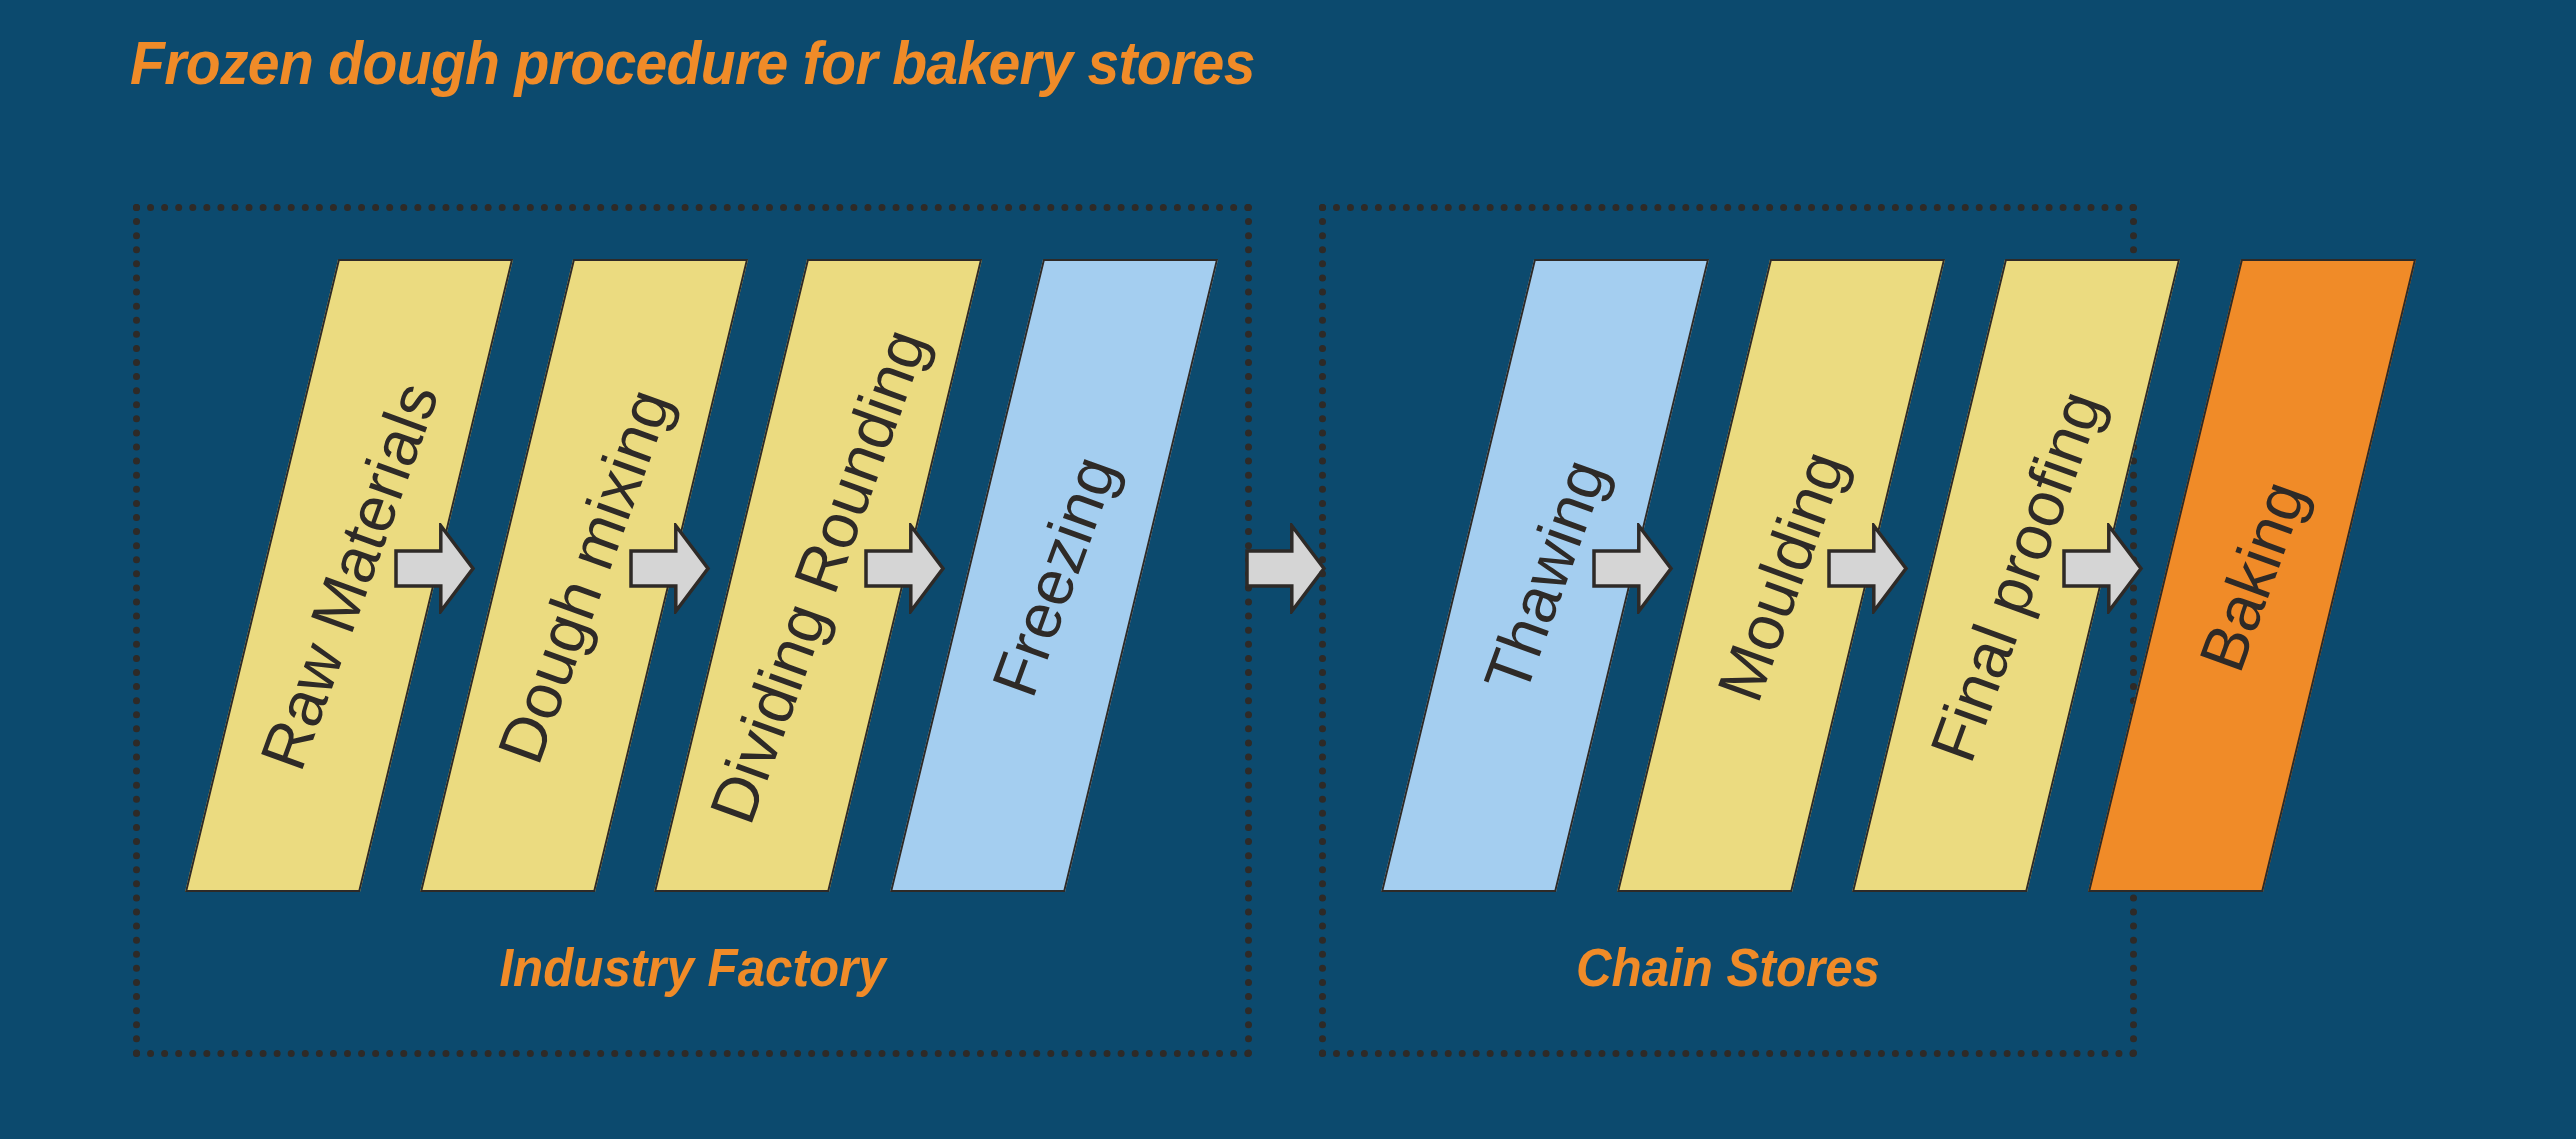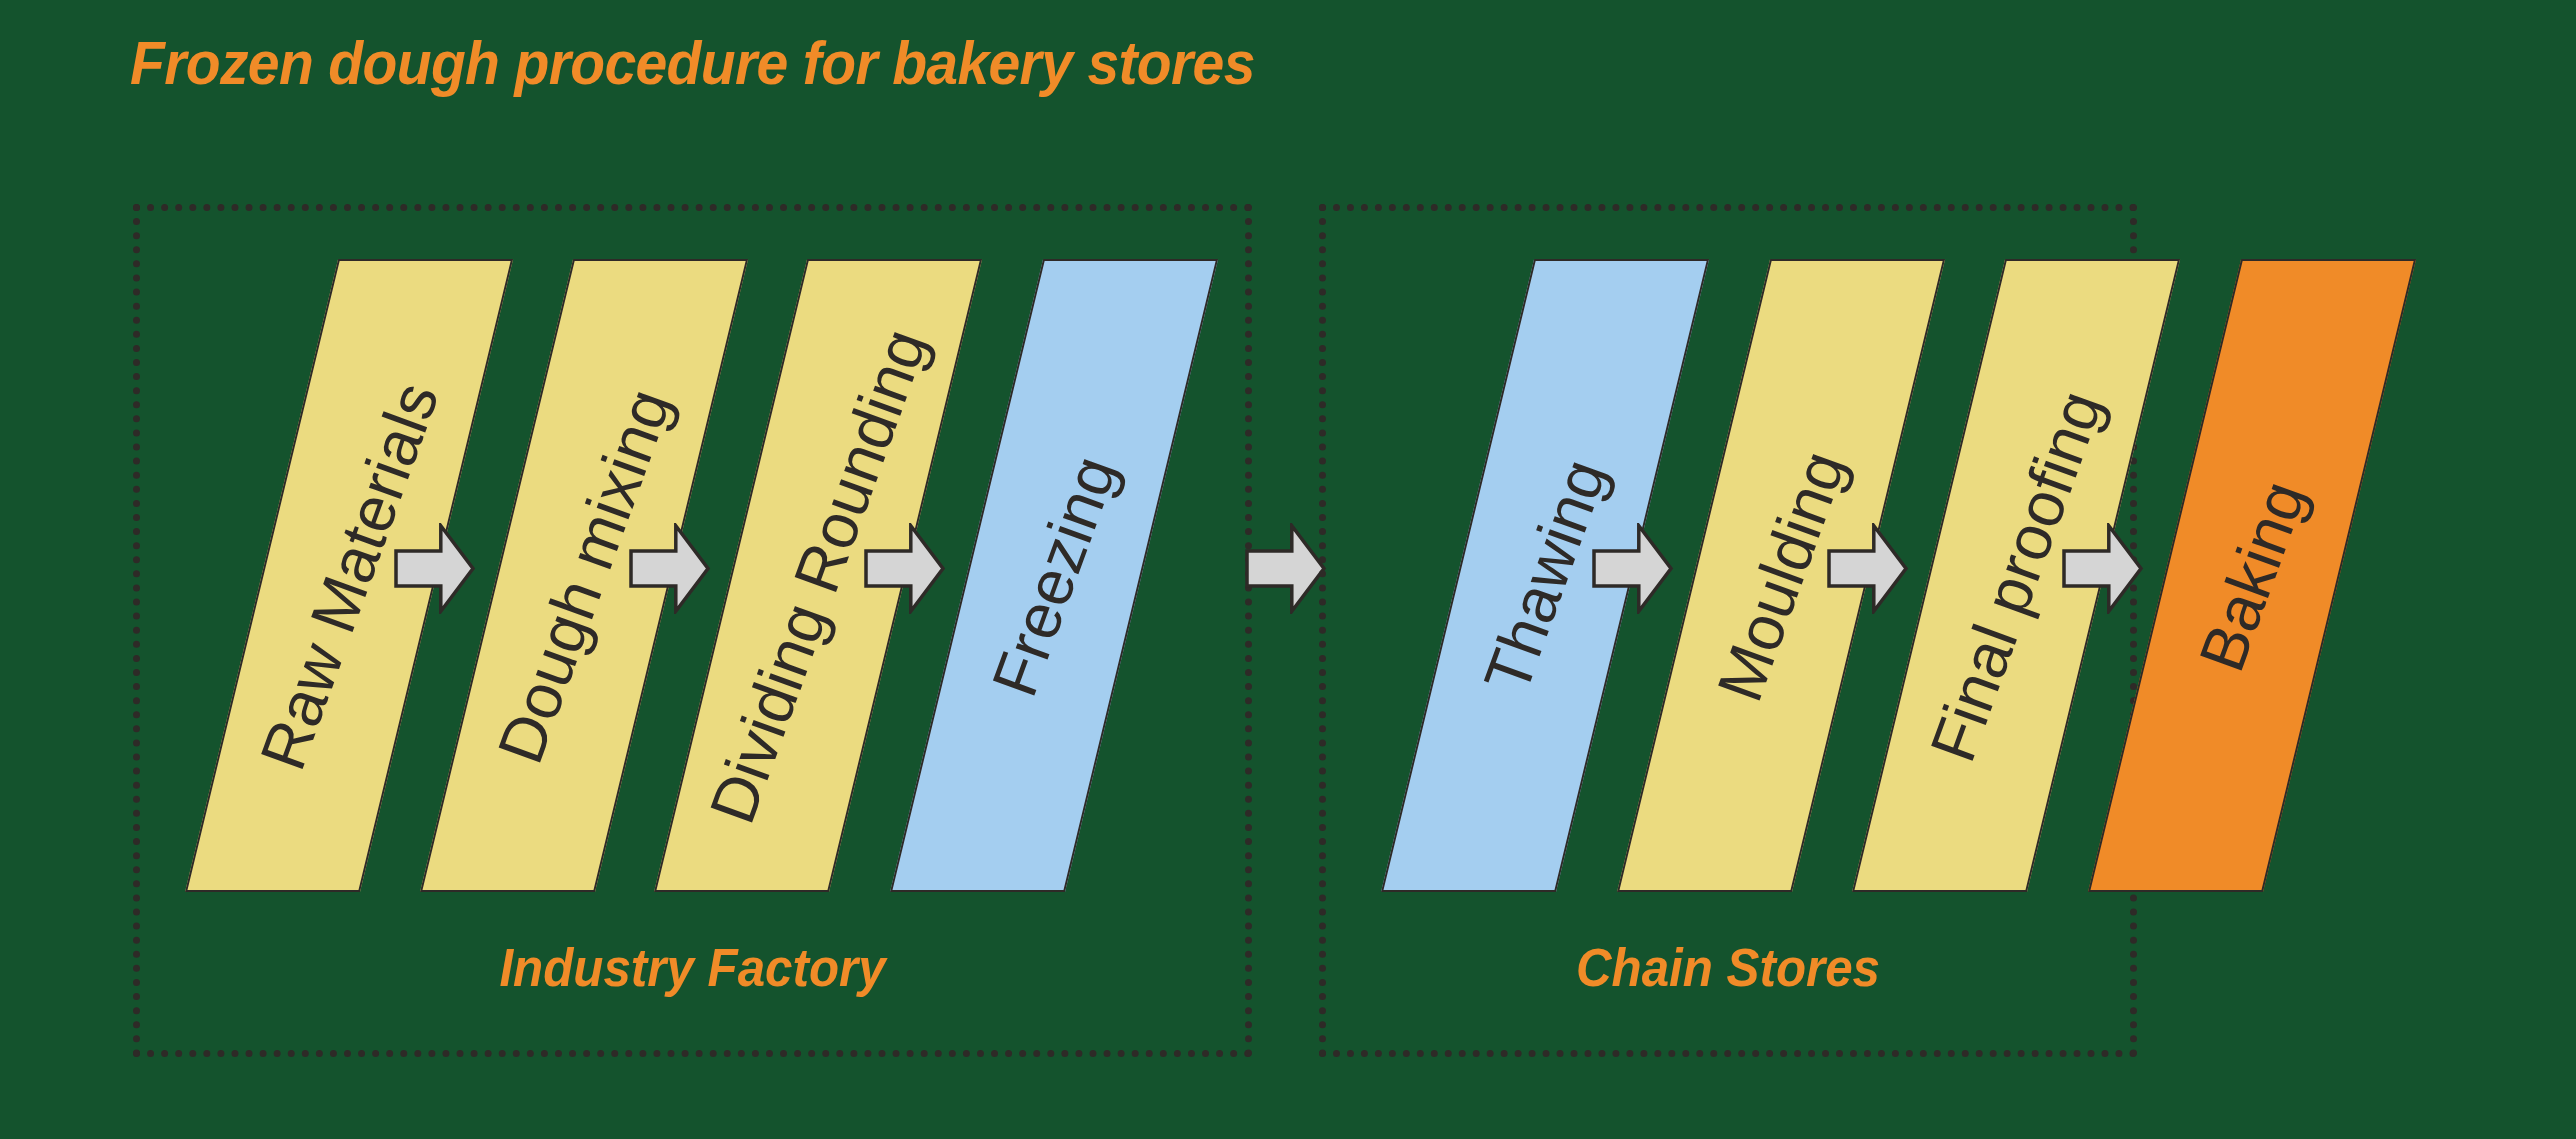--- a/index.html
+++ b/index.html
@@ -7,21 +7,21 @@
     padding: 0;
     background: #ffffff;
   }
   body {
     font-family: "Liberation Sans", "DejaVu Sans", sans-serif;
   }
   #canvas {
     position: relative;
     width: 2576px;
     height: 1139px;
-    background: #14532d;
+    background: #0c4a6e;
     overflow: hidden;
   }
 
   
   #diagram-title {
     position: absolute;
     left: 130px;
     top: 26.6px;
     font-size: 62px;
     font-weight: bold;

